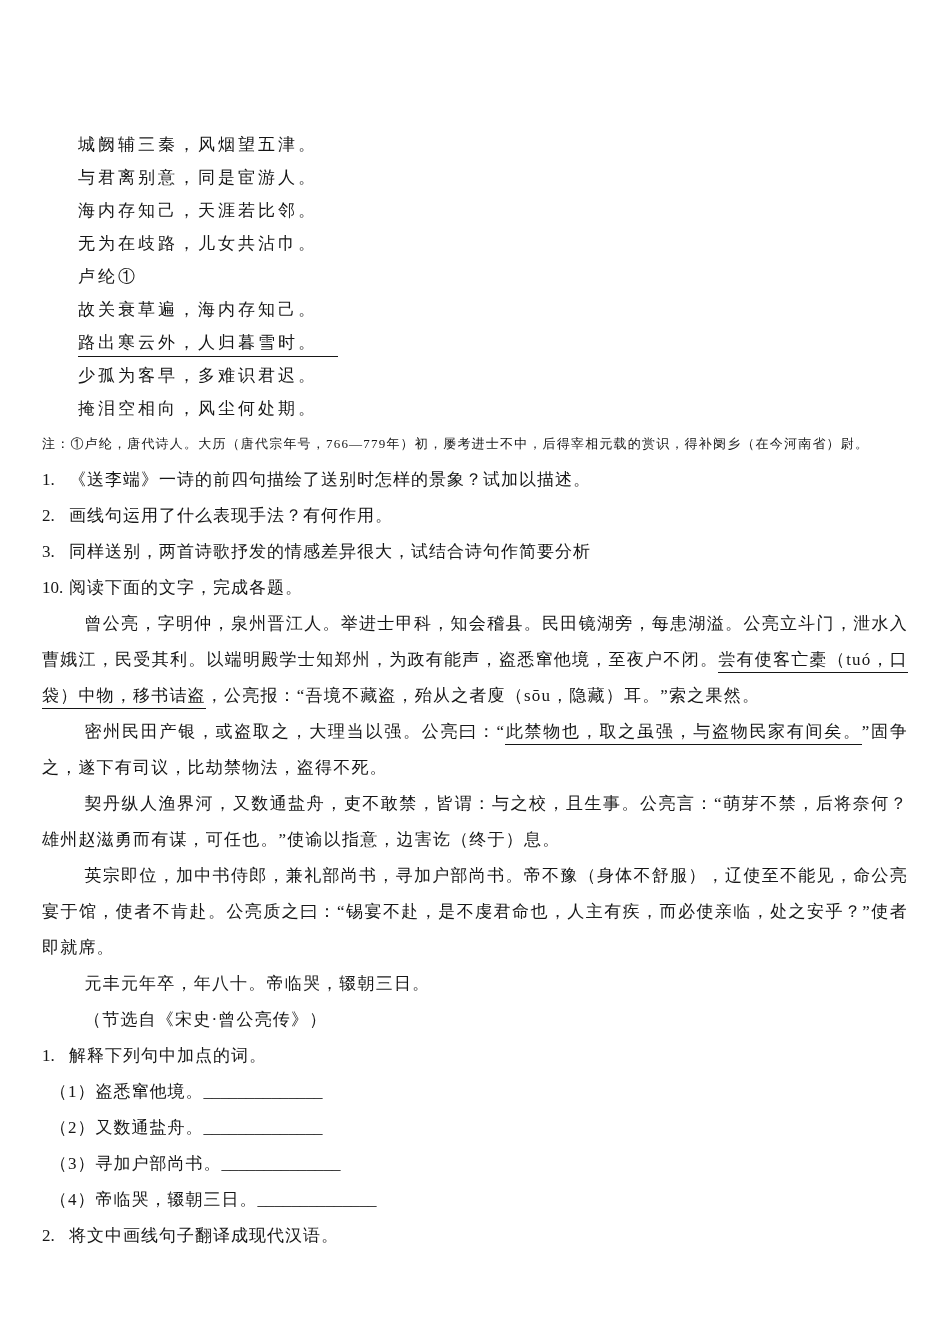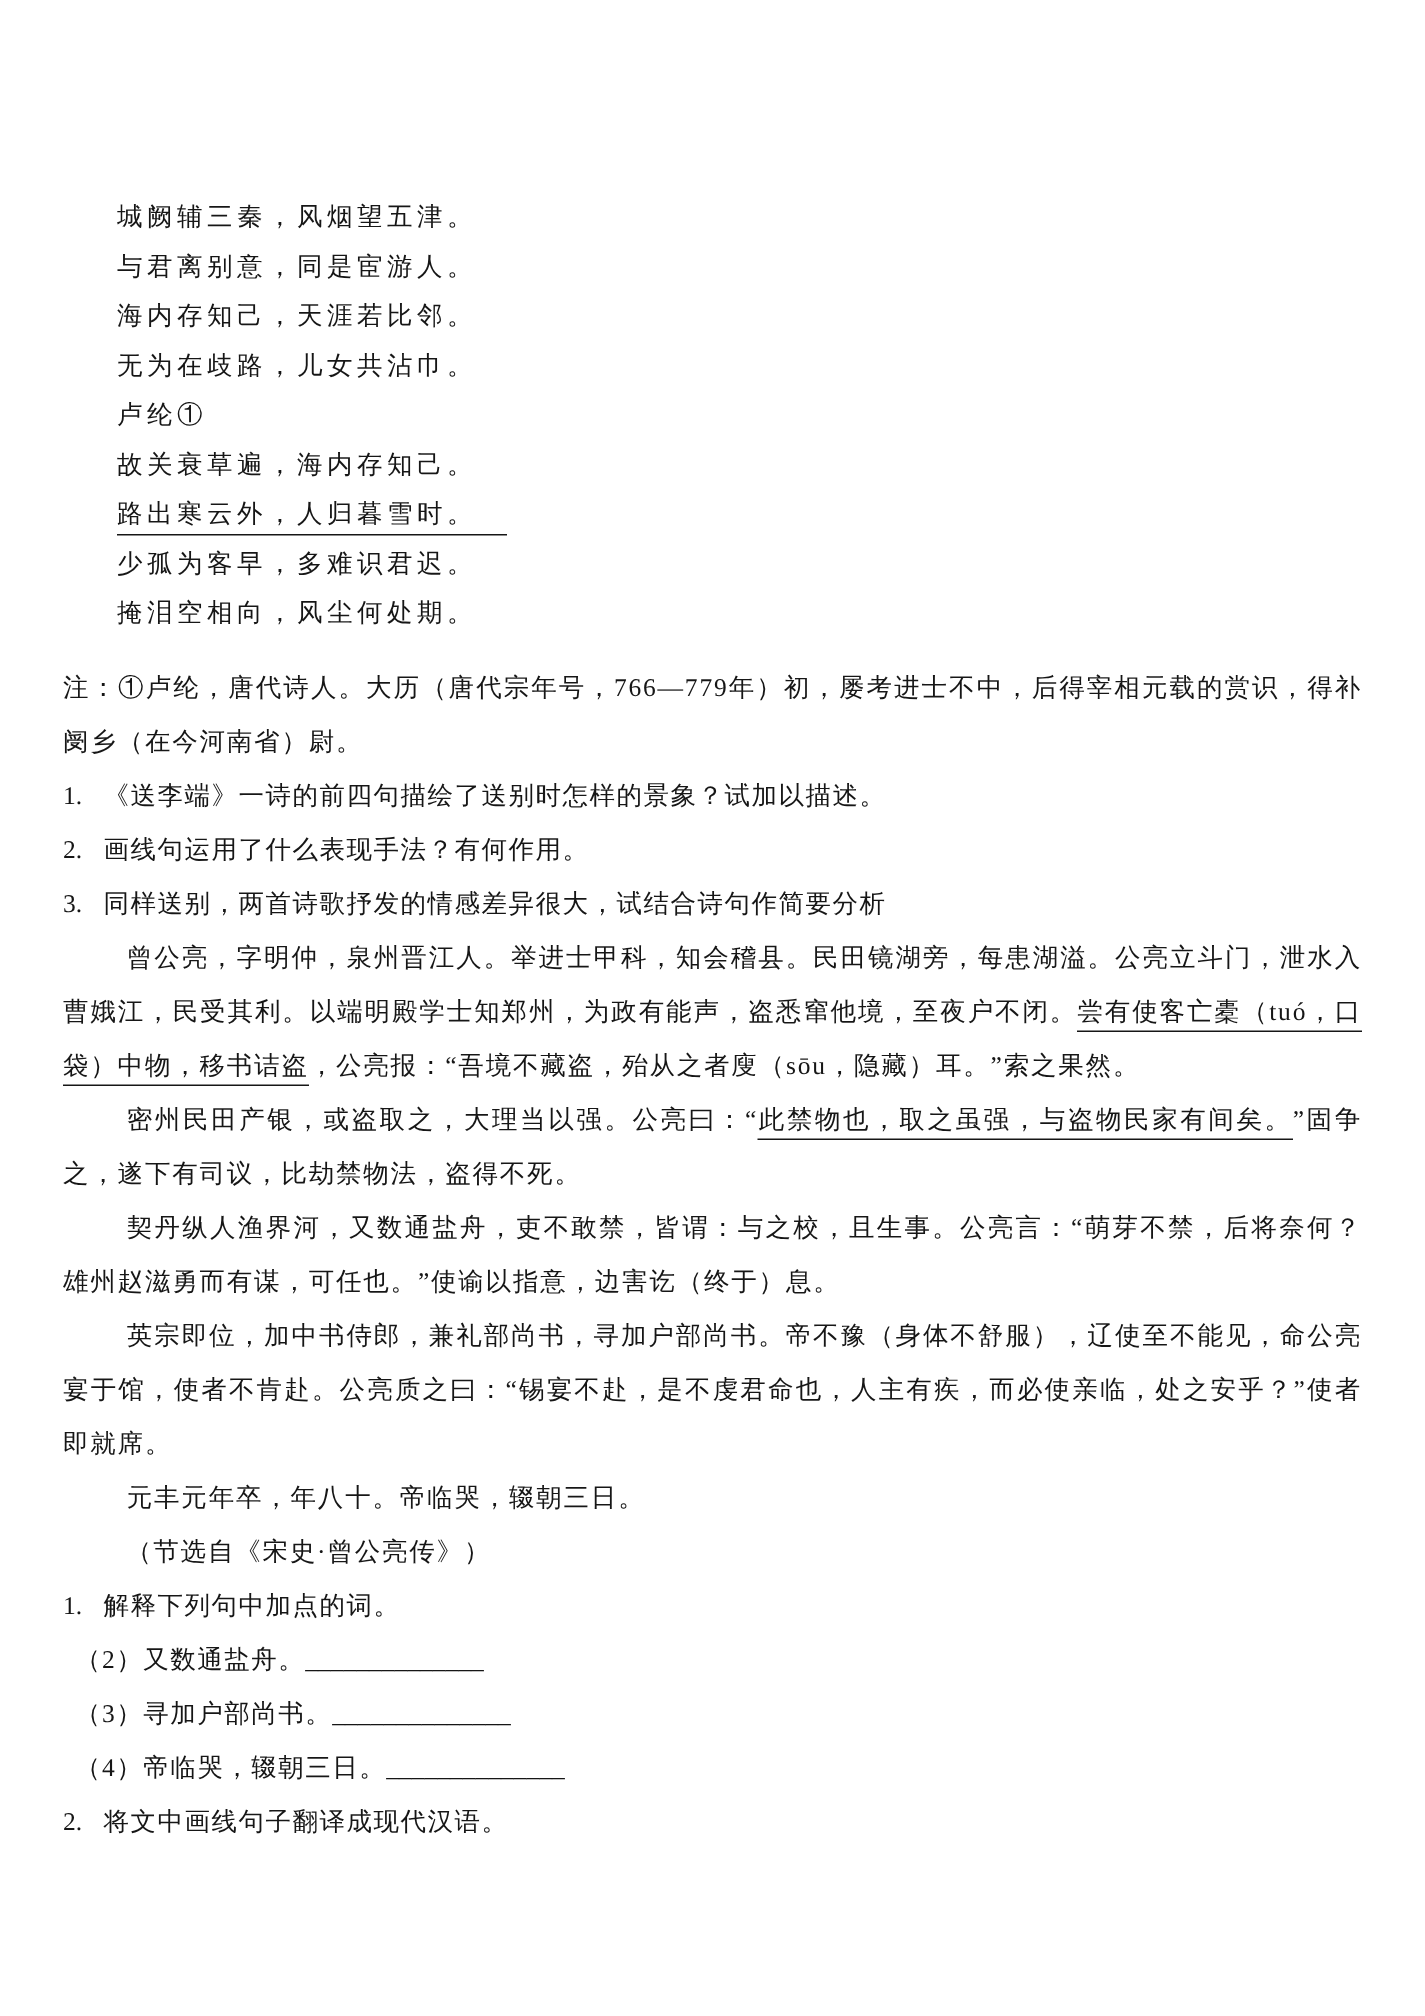--- a/index.html
+++ b/index.html
@@ -27,22 +27,22 @@
   }
   .poem-line { white-space: nowrap; }
   .poem-underline {
     text-decoration: none;
     border-bottom: 1.2px solid #161616;
     padding-bottom: 4px;
     padding-right: 20px;
   }
   
   .note-para {
-    margin-top: 16px;
-    font-size: 17px;
+    margin-top: 1px;
+    font-size: 13px;
     line-height: 36px;
     letter-spacing: 1.2px;
     text-align: justify;
     font-family: Liberation Serif, serif;
   }
   
   .q-line {
     font-size: 17px;
     line-height: 36px;
     letter-spacing: 1px;
@@ -103,33 +103,35 @@
   </div>
 
   <p class="note-para">注：①卢纶，唐代诗人。大历（唐代宗年号，766—779年）初，屡考进士不中，后得宰相元载的赏识，得补阌乡（在今河南省）尉。</p>
 
   <div>
     <p class="q-line"><span class="q-num">1.</span><span>《送李端》一诗的前四句描绘了送别时怎样的景象？试加以描述。</span></p>
     <p class="q-line"><span class="q-num">2.</span><span>画线句运用了什么表现手法？有何作用。</span></p>
     <p class="q-line"><span class="q-num">3.</span><span>同样送别，两首诗歌抒发的情感差异很大，试结合诗句作简要分析</span></p>
   </div>
 
+  <p class="q-line"><span class="q-num">10.</span><span>阅读下面的文字，完成各题。</span></p>
 
   <div>
     <p class="passage-para"><span>曾公亮，字明仲，泉州晋江人。举进士甲科，知会稽县。民田镜湖旁，每患湖溢。公亮立斗门，泄水入曹娥江，民受其利。以端明殿学士知郑州，为政有能声，盗悉窜他境，至夜户不闭。</span><span class="clause-underline">尝有使客亡橐（tuó，口袋）中物，移书诘盗</span><span>，公亮报：“吾境不藏盗，殆从之者廋（sōu，隐藏）耳。”索之果然。</span></p>
     <p class="passage-para"><span>密州民田产银，或盗取之，大理当以强。公亮曰：“</span><span class="clause-underline">此禁物也，取之虽强，与盗物民家有间矣。</span><span>”固争之，遂下有司议，比劫禁物法，盗得不死。</span></p>
     <p class="passage-para">契丹纵人渔界河，又数通盐舟，吏不敢禁，皆谓：与之校，且生事。公亮言：“萌芽不禁，后将奈何？雄州赵滋勇而有谋，可任也。”使谕以指意，边害讫（终于）息。</p>
     <p class="passage-para">英宗即位，加中书侍郎，兼礼部尚书，寻加户部尚书。帝不豫（身体不舒服），辽使至不能见，命公亮宴于馆，使者不肯赴。公亮质之曰：“锡宴不赴，是不虔君命也，人主有疾，而必使亲临，处之安乎？”使者即就席。</p>
     <p class="passage-para">元丰元年卒，年八十。帝临哭，辍朝三日。</p>
     <p class="source-line">（节选自《宋史·曾公亮传》）</p>
   </div>
 
   <div>
     <p class="q-line"><span class="q-num">1.</span><span>解释下列句中加点的词。</span></p>
 
+    <p class="sub-item"><span>（1）</span><span>盗悉窜他境。</span><span class="answer-blank">______________</span></p>
     <p class="sub-item"><span>（2）</span><span>又数通盐舟。</span><span class="answer-blank">______________</span></p>
     <p class="sub-item"><span>（3）</span><span>寻加户部尚书。</span><span class="answer-blank">______________</span></p>
     <p class="sub-item"><span>（4）</span><span>帝临哭，辍朝三日。</span><span class="answer-blank">______________</span></p>
 
     <p class="q-line"><span class="q-num">2.</span><span>将文中画线句子翻译成现代汉语。</span></p>
   </div>
 
 </div>
 
 </body></html>

